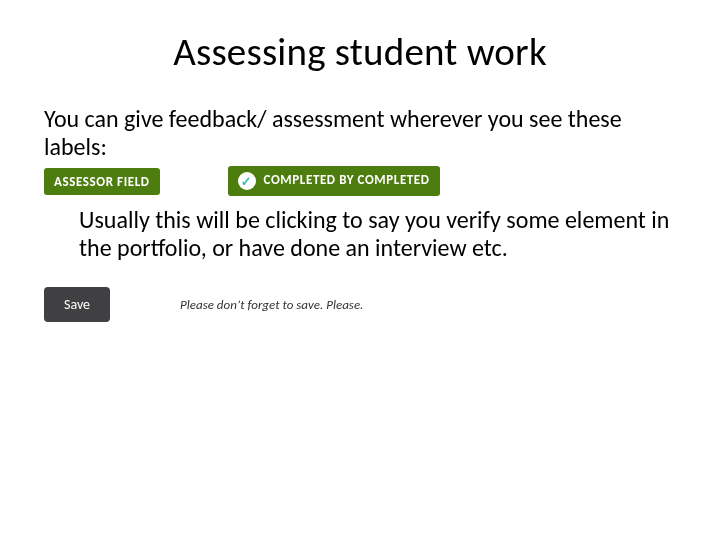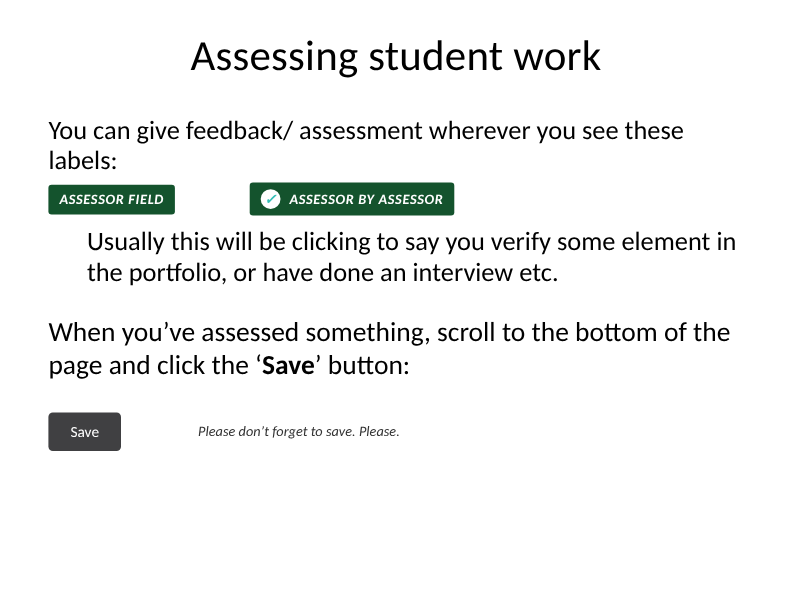--- a/index.html
+++ b/index.html
@@ -23,29 +23,27 @@
     margin-bottom: 0;
   }
   .badge-row {
     display: flex;
     gap: 68px;
     margin: 6px 0 10px 0;
     align-items: center;
   }
   .badge {
     display: inline-flex;
-    align-items: center;
-    background: #14532d;
+    background: #4d7c0f;
     color: #fff;
     font-size: 13px;
     font-weight: 600;
     letter-spacing: 0.6px;
     padding: 6px 10px;
     border-radius: 3px;
-    font-style: italic;
   }
   .badge .tick {
     margin-right: 8px;
     width: 18px;
     height: 18px;
     border-radius: 50%;
     background: #fff;
     color: #36bfb8;
     display: inline-flex;
     align-items: center;
@@ -95,28 +93,25 @@
   <h1 class="title">Assessing student work</h1>
 
   <p class="para">You can give feedback/ assessment wherever you see these labels:</p>
 
   <div class="badge-row">
     <span class="badge">
       <span>ASSESSOR FIELD</span>
     </span>
     <span class="badge">
       <span class="tick">✓</span>
-      <span>ASSESSOR BY ASSESSOR</span>
+      <span>COMPLETED BY COMPLETED</span>
     </span>
   </div>
 
   <p class="para2">Usually this will be clicking to say you verify some element in the portfolio, or have done an interview etc.</p>
 
-  <p class="para3">
-    <span>When you’ve assessed something, scroll to the bottom of the page and click the ‘</span><span class="bold">Save</span><span>’ button:</span>
-  </p>
 
   <div class="bottom-row">
     <span class="save-btn">Save</span>
     <span class="reminder">Please don’t forget to save. Please.</span>
   </div>
 
 </div>
 
 </body></html>

